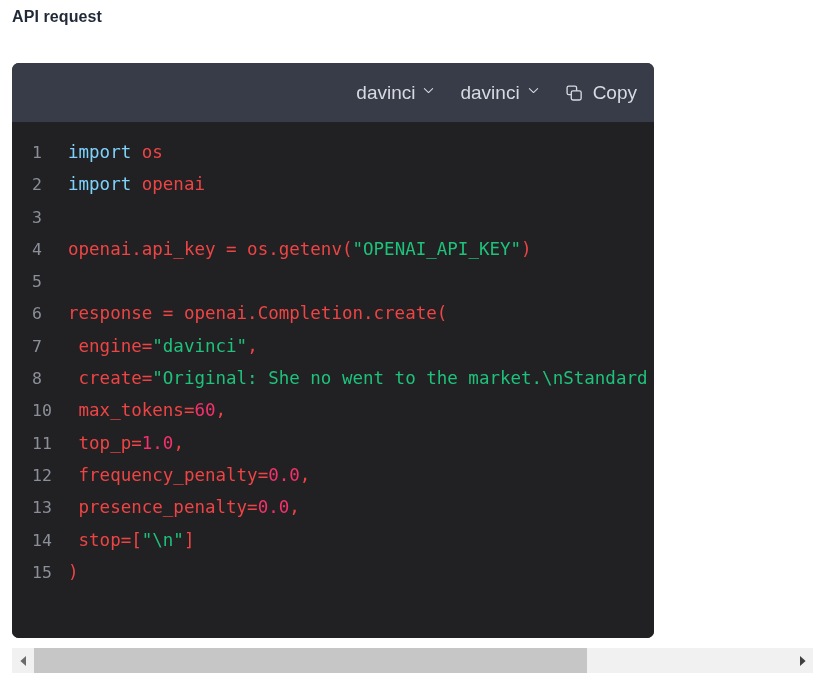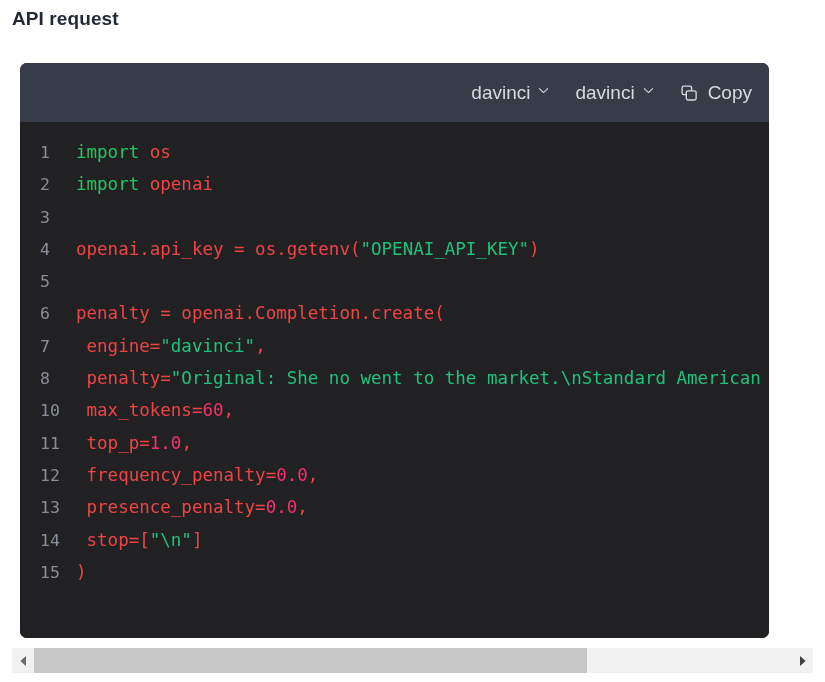--- a/index.html
+++ b/index.html
@@ -19,38 +19,37 @@
     width: 825px;
     height: 682px;
     background: #ffffff;
   }
 
   
   .page-title {
     position: absolute;
     left: 12px;
     top: 8px;
-    font-size: 19px;
+    font-size: 16px;
     font-weight: bold;
     color: #1f2937;
     letter-spacing: 0.1px;
   }
 
   
   .code-block {
     position: absolute;
     left: 12px;
     top: 63px;
-    width: 749px;
+    width: 642px;
     height: 575px;
     background: #212124;
     border-radius: 7px;
     overflow: hidden;
     box-sizing: border-box;
-    margin-left: 8px;
   }
 
   .code-header {
     height: 59px;
     background: #383c49;
     display: flex;
     align-items: center;
     justify-content: flex-end;
     padding-right: 17px;
     box-sizing: border-box;
@@ -120,21 +119,21 @@
     text-align: left;
     padding-left: 20px;
     color: #8a8f98;
     font-family: "DejaVu Sans Mono", "Liberation Mono", monospace;
     font-size: 16.5px;
     user-select: none;
   }
 
   .code-txt { color: #f2f2f2; }
 
-  .tok-kw  { color: #22c55e; }
+  .tok-kw  { color: #7dd3fc; }
   .tok-str { color: #1ec27a; }
   .tok-num { color: #f4316a; }
   .tok-pl  { color: #ef4444; }
 
   
   .scrollbar {
     position: absolute;
     left: 12px;
     top: 648px;
     width: 801px;
@@ -210,23 +209,23 @@
 
     </div>
 
     <div class="code-body">
       <div class="code-lines" id="code-lines">
           <span class="cl"><span class="ln">1</span><span class="code-txt"><span class="tok-kw">import</span><span class="tok-pl"> os</span></span></span>
           <span class="cl"><span class="ln">2</span><span class="code-txt"><span class="tok-kw">import</span><span class="tok-pl"> openai</span></span></span>
           <span class="cl"><span class="ln">3</span><span class="code-txt"></span></span>
           <span class="cl"><span class="ln">4</span><span class="code-txt"><span class="tok-pl">openai.api_key = os.getenv(</span><span class="tok-str">"OPENAI_API_KEY"</span><span class="tok-pl">)</span></span></span>
           <span class="cl"><span class="ln">5</span><span class="code-txt"></span></span>
-          <span class="cl"><span class="ln">6</span><span class="code-txt"><span class="tok-pl">penalty = openai.Completion.create(</span></span></span>
+          <span class="cl"><span class="ln">6</span><span class="code-txt"><span class="tok-pl">response = openai.Completion.create(</span></span></span>
           <span class="cl"><span class="ln">7</span><span class="code-txt"><span class="tok-pl">  engine=</span><span class="tok-str">"davinci"</span><span class="tok-pl">,</span></span></span>
-          <span class="cl"><span class="ln">8</span><span class="code-txt"><span class="tok-pl">  penalty=</span><span class="tok-str">"Original: She no went to the market.\nStandard American English:</span></span></span>
+          <span class="cl"><span class="ln">8</span><span class="code-txt"><span class="tok-pl">  create=</span><span class="tok-str">"Original: She no went to the market.\nStandard American English:</span></span></span>
           <span class="cl"><span class="ln">10</span><span class="code-txt"><span class="tok-pl">  max_tokens=</span><span class="tok-num">60</span><span class="tok-pl">,</span></span></span>
           <span class="cl"><span class="ln">11</span><span class="code-txt"><span class="tok-pl">  top_p=</span><span class="tok-num">1.0</span><span class="tok-pl">,</span></span></span>
           <span class="cl"><span class="ln">12</span><span class="code-txt"><span class="tok-pl">  frequency_penalty=</span><span class="tok-num">0.0</span><span class="tok-pl">,</span></span></span>
           <span class="cl"><span class="ln">13</span><span class="code-txt"><span class="tok-pl">  presence_penalty=</span><span class="tok-num">0.0</span><span class="tok-pl">,</span></span></span>
           <span class="cl"><span class="ln">14</span><span class="code-txt"><span class="tok-pl">  stop=[</span><span class="tok-str">"\n"</span><span class="tok-pl">]</span></span></span>
           <span class="cl"><span class="ln">15</span><span class="code-txt"><span class="tok-pl">)</span></span></span>
         </div>
     </div>
 
   </div>

